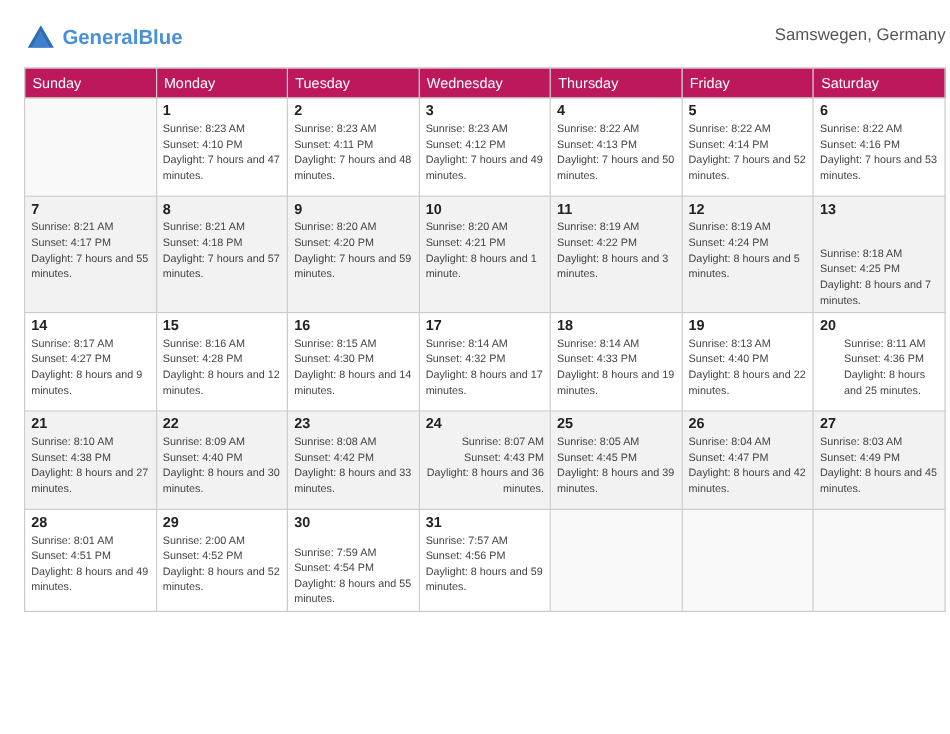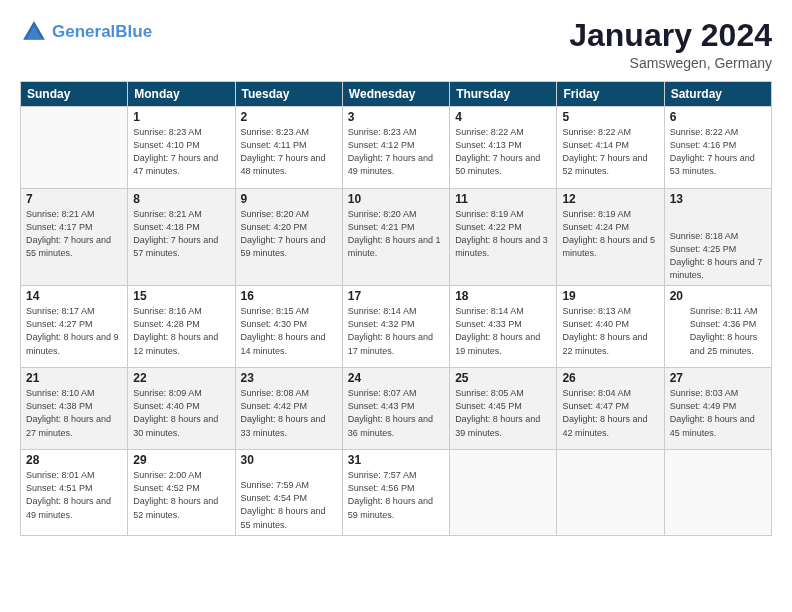--- a/index.html
+++ b/index.html
@@ -6,21 +6,21 @@
     body {
       font-family: Arial, sans-serif;
       background: #fff;
       width: 792px;
       height: 612px;
       overflow: hidden;
     }
     .page {
       width: 792px;
       height: 612px;
-      padding: 18px 20px 10px 20px;
+      padding: 18px 4px 10px 20px;
       background: #fff;
     }
     .header {
       display: flex;
       justify-content: space-between;
       align-items: flex-start;
       margin-bottom: 10px;
     }
     .logo {
       display: flex;
@@ -54,24 +54,24 @@
       font-size: 14px;
       color: #555;
       margin-top: 2px;
     }
     .calendar {
       width: 100%;
       border-collapse: collapse;
       table-layout: fixed;
     }
     .calendar th {
-      background-color: #0c4a6e;
+      background-color: #be185d;
       color: #fff;
       font-size: 12px;
-      font-weight: bold;
+      font-weight: normal;
       text-align: left;
       padding: 5px 6px;
       border: 1px solid #ccc;
     }
     .calendar td {
       border: 1px solid #ccc;
       vertical-align: top;
       padding: 3px 5px;
       font-size: 9.5px;
       color: #333;
@@ -105,21 +105,20 @@
     <div class="logo">
       <svg class="logo-icon" viewBox="0 0 36 36">
         <polygon points="18,4 32,28 4,28" fill="#2e6db4"></polygon>
         <polygon points="18,10 28,28 8,28" fill="#4a90d9" opacity="0.6"></polygon>
       </svg>
       <div class="logo-text">
         <span>General</span><span style="color:#4a90d9">Blue</span>
       </div>
     </div>
     <div class="title-block">
-      <div class="month-title">January 2024</div>
       <div class="location">Samswegen, Germany</div>
     </div>
   </div>
 
   <table class="calendar">
     <thead>
       <tr>
         <th>Sunday</th>
         <th>Monday</th>
         <th>Tuesday</th>
@@ -271,21 +270,21 @@
 Daylight: 8 hours and 30 minutes.</div>
           </td>
           <td>
             <span class="day-number">23</span>
             <div class="day-info" style="white-space: pre-line;">Sunrise: 8:08 AM
 Sunset: 4:42 PM
 Daylight: 8 hours and 33 minutes.</div>
           </td>
           <td>
             <span class="day-number">24</span>
-            <div class="day-info" style="white-space: pre-line;">Sunrise: 8:07 AM
+            <div class="day-info" style="white-space: pre-line; text-align: right;">Sunrise: 8:07 AM
 Sunset: 4:43 PM
 Daylight: 8 hours and 36 minutes.</div>
           </td>
           <td>
             <span class="day-number">25</span>
             <div class="day-info" style="white-space: pre-line;">Sunrise: 8:05 AM
 Sunset: 4:45 PM
 Daylight: 8 hours and 39 minutes.</div>
           </td>
           <td>

